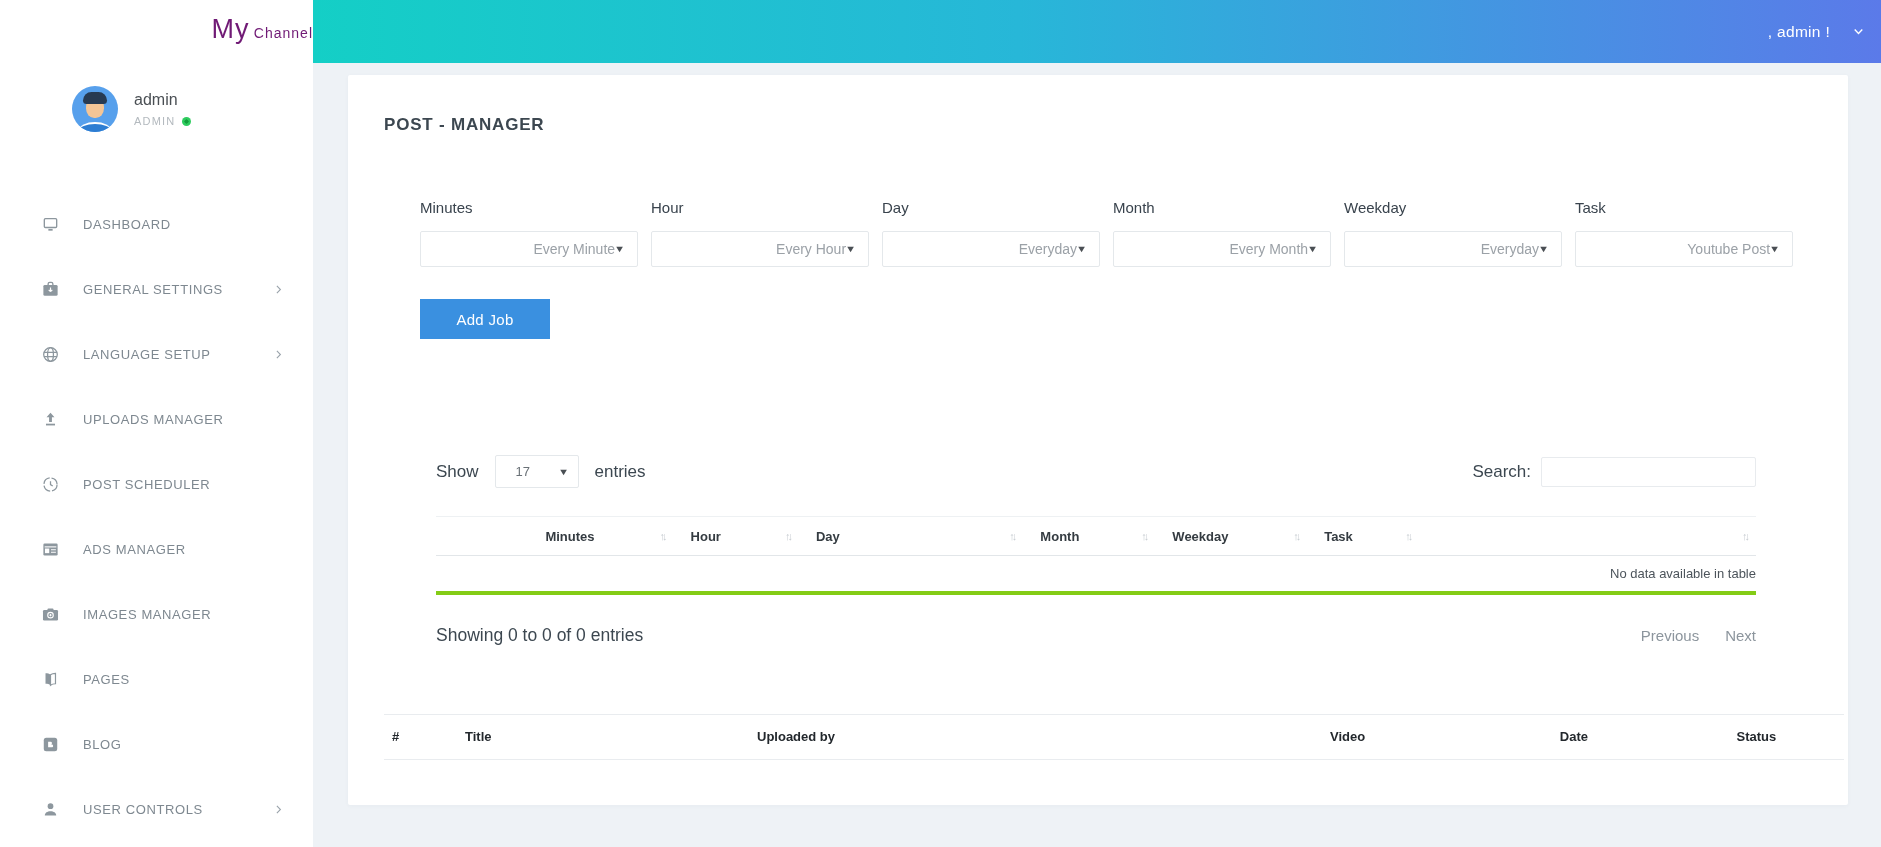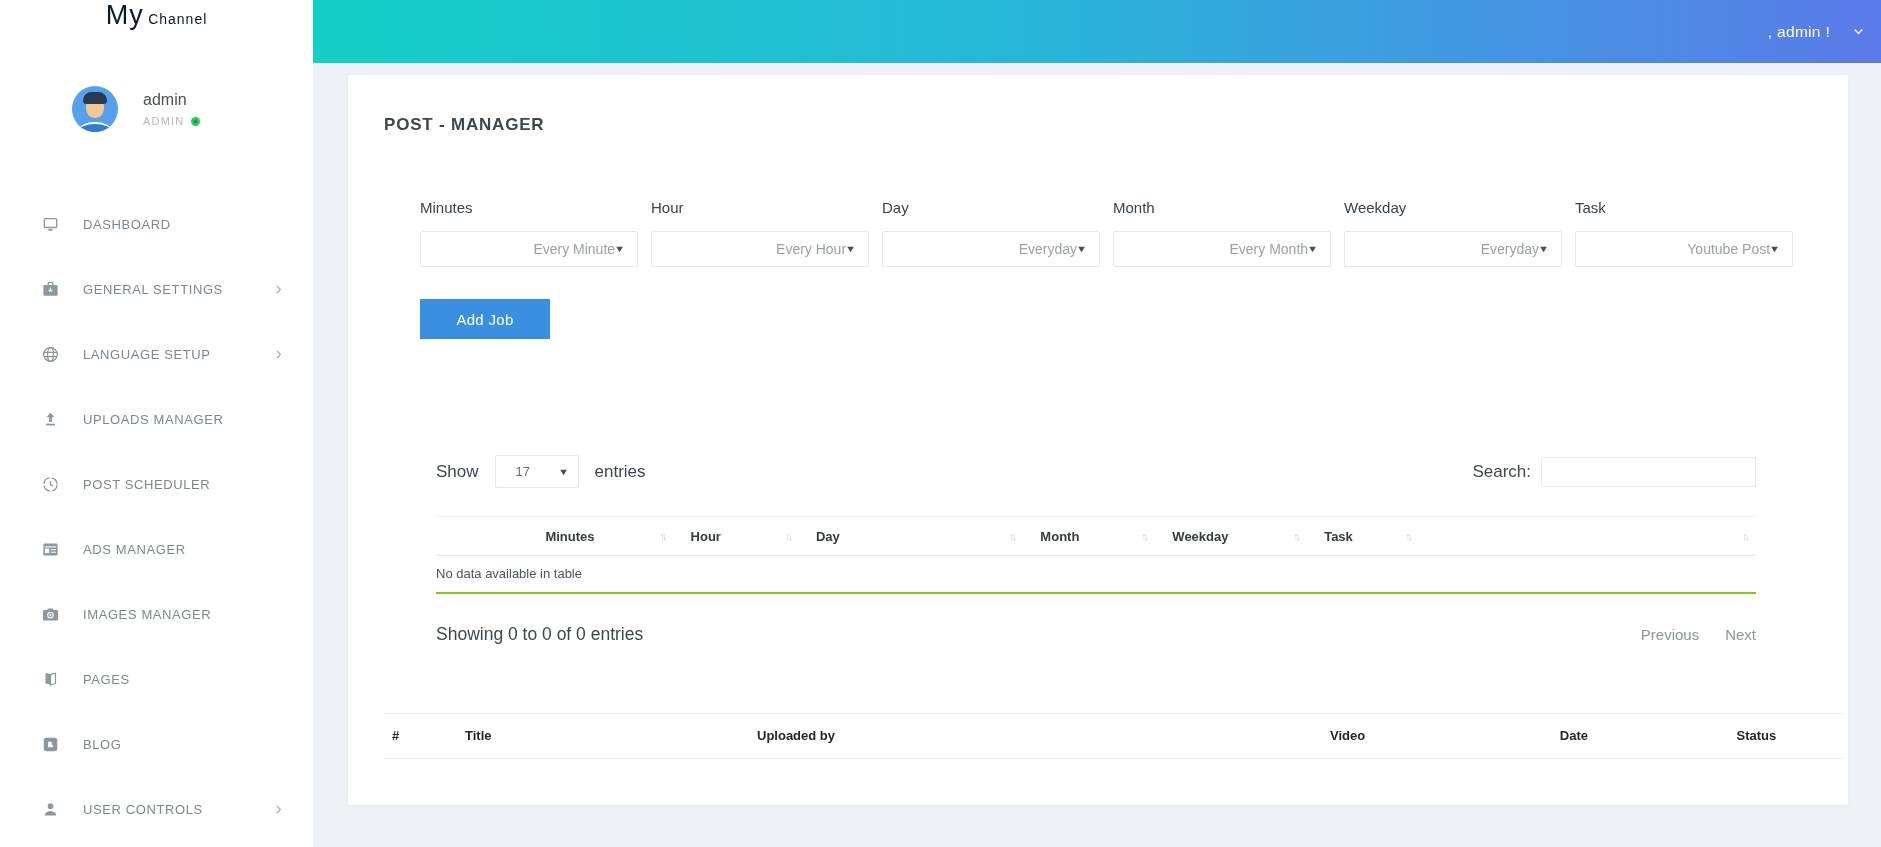--- a/index.html
+++ b/index.html
@@ -6,29 +6,29 @@
     --teal:#14cfc6; --blue:#5b7ae9; --btn-blue:#3a90e0;
     --ink:#3c4750; --nav:#7e8890; --muted:#9ba1a7; --border:#e4e8eb;
     --icon:#8d979e;
   }
   *{box-sizing:border-box;margin:0;padding:0}
   html,body{width:1881px;height:847px;overflow:hidden}
   body{font-family:"Liberation Sans",sans-serif;background:#eef2f6;position:relative}
 
   
   .sidebar{position:absolute;left:0;top:0;width:313px;height:847px;background:#fff;z-index:3}
-  .logo{padding-top:0;text-align:center;height:50px;color:#0f172a}
+  .logo{padding-top:14px;text-align:right;height:50px;color:#701a75}
   .logo-my{font-size:27px;letter-spacing:1px}
   .logo-channel{font-size:14px;letter-spacing:1px}
   .profile{display:flex;align-items:center;margin:36px 0 0 72px}
   .avatar{width:46px;height:46px;border-radius:50%;background:#57a0ec;position:relative;overflow:hidden;flex:none}
   .avatar .face{position:absolute;top:11px;left:14px;width:18px;height:21px;background:#f4c596;border-radius:46%}
   .avatar .hair{position:absolute;top:6px;left:11px;width:24px;height:12px;background:#273a52;border-radius:12px 12px 5px 5px}
   .avatar .shirt{position:absolute;bottom:-7px;left:7px;width:32px;height:17px;background:#2d7dd2;border-radius:50% 50% 0 0;border-top:2px solid #fff}
-  .profile-text{margin-left:25px}
+  .profile-text{margin-left:16px}
   .profile-name{font-size:16px;color:#4a4f54}
   .profile-role{margin-top:6px;font-size:11px;letter-spacing:1.2px;color:#b3b9be;display:flex;align-items:center;gap:7px}
   .status-dot{width:9px;height:9px;border-radius:50%;background:radial-gradient(circle,#139e3c 0 30%,#2ecc5e 36%)}
   .nav{margin-top:60px}
   .nav-item{display:flex;align-items:center;height:65px;padding:0 28px 0 41px;color:var(--nav);font-size:13px;letter-spacing:.6px;cursor:pointer}
   .nav-icon{width:19px;height:19px;margin-right:23px;flex:none}
   .nav-icon svg{width:19px;height:19px;display:block}
   .nav-label{flex:1}
   .nav-chevron{width:13px;height:13px;flex:none}
   .nav-chevron svg{width:13px;height:13px;display:block}
@@ -67,21 +67,21 @@
   .search-input{width:215px;height:30px;border:1px solid #e8ebee;border-radius:2px;outline:none;
     font-family:inherit;font-size:14px;padding:0 8px;color:#444}
 
   table{border-collapse:collapse;table-layout:fixed;width:100%}
   .jobs-table{margin-top:28px}
   .jobs-table th{border-top:1px solid #eef1f3;border-bottom:1px solid #e2e6e9;height:39px;
     font-size:13px;color:#343b41;text-align:left;padding:0 8px 0 17px}
   .th-inner{display:flex;align-items:center;justify-content:space-between}
   .sort{font-size:11px;color:#c8cdd2;letter-spacing:-2px;white-space:nowrap}
   .sort .s-up{margin-right:-1px}
-  .no-data{height:37px;text-align:left;font-size:13px;color:#4c545b;border-bottom:2px solid #84cc16}
+  .no-data{height:37px;text-align:right;font-size:13px;color:#4c545b;border-bottom:4px solid #84cc16}
 
   .dt-footer{display:flex;justify-content:space-between;align-items:center;margin-top:30px}
   .dt-info{font-size:17.5px;color:var(--ink)}
   .dt-paginate{display:flex;gap:26px;font-size:15px;color:#8c959d}
   .page-link{cursor:pointer}
 
   .videos-table{width:1460px;margin:68px auto 0 36px}
   .videos-table th{border-top:1px solid #e9ecef;border-bottom:1px solid #e9ecef;height:45px;
     font-size:13px;color:#23282d;padding:0 8px;font-weight:bold}
   .al{text-align:left}.ac{text-align:center}

